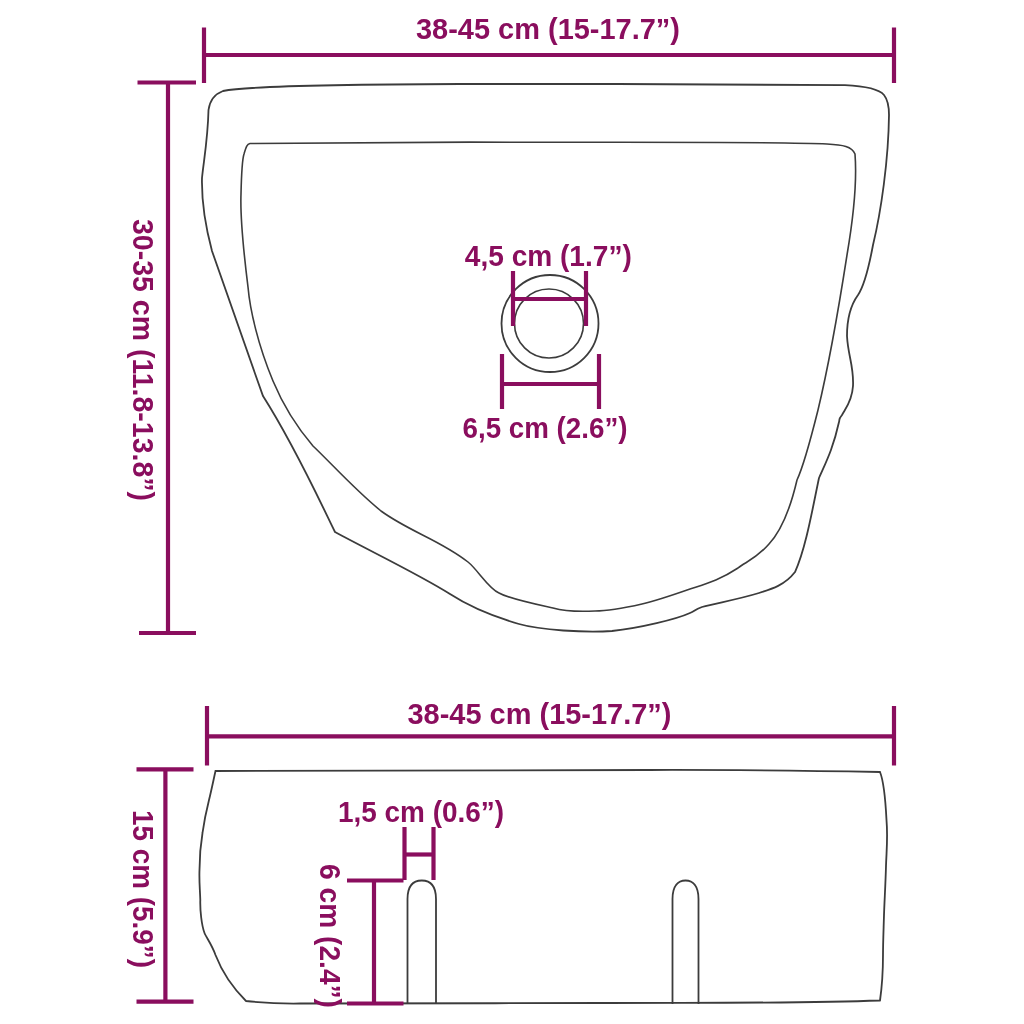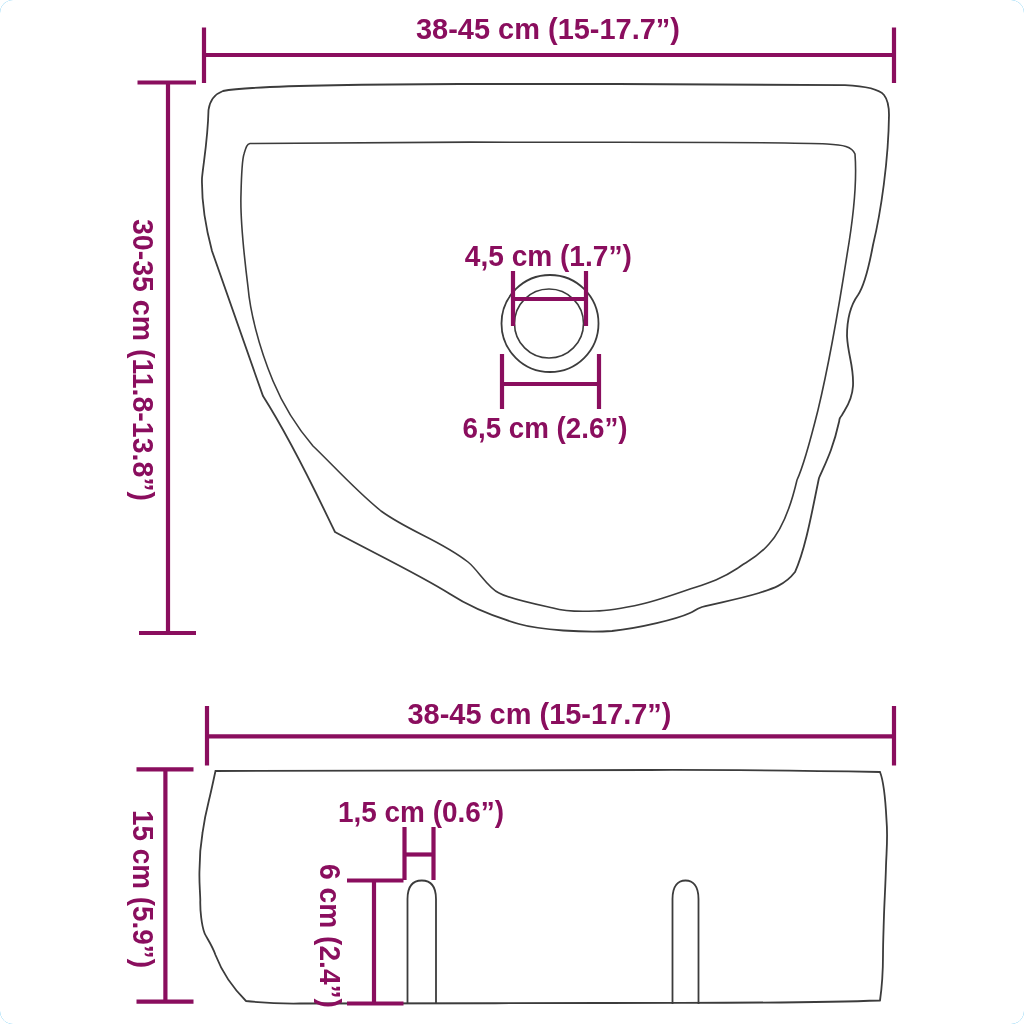--- a/index.html
+++ b/index.html
@@ -1,16 +1,16 @@
 <!DOCTYPE html>
 <html><head>
 <meta charset="utf-8">
 <style>
   html,body{margin:0;padding:0;background:#ffffff;}
-  .page{width:1024px;height:1024px;position:relative;background:#0ea5e9;overflow:hidden;border-radius:13px;}
+  .page{width:1024px;height:1024px;position:relative;background:#0ea5e9;overflow:hidden;}
   svg{display:block;}
   text{font-family:"Liberation Sans",sans-serif;font-weight:bold;fill:#8a0e5e;}
 </style>
 </head>
 <body>
 <div class="page">
 <svg width="1024" height="1024" viewBox="0 0 1024 1024">
 
   <rect x="0" y="0" width="1024" height="1024" fill="#ffffff"></rect>
 

